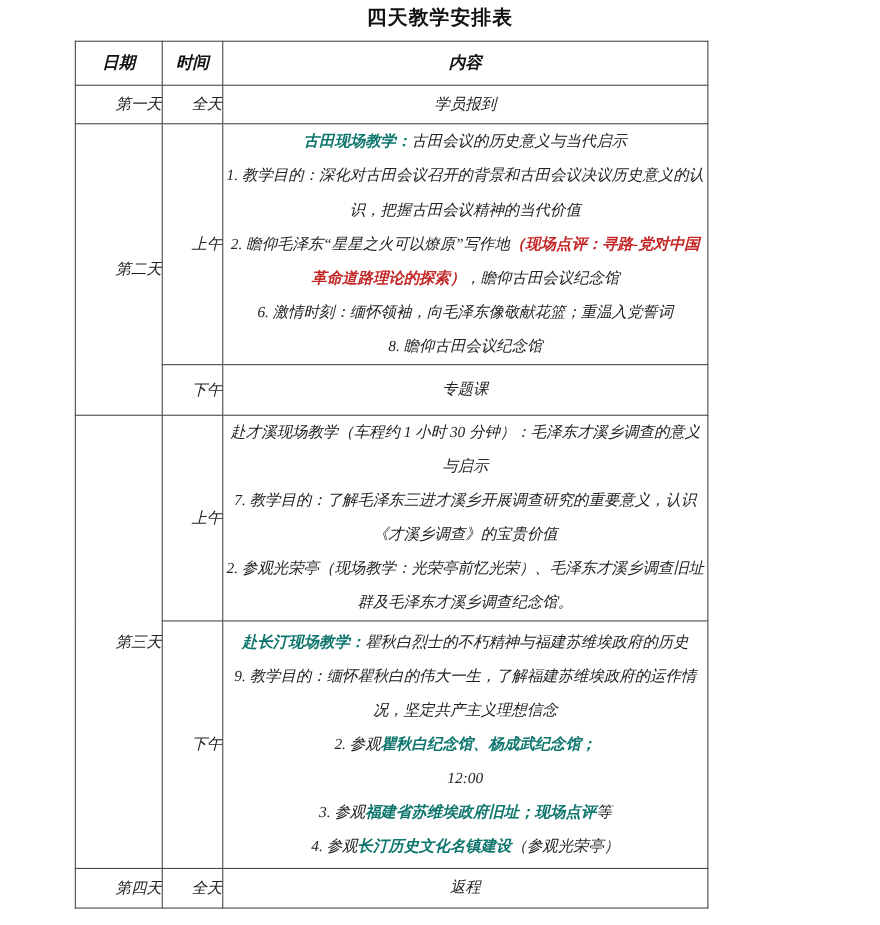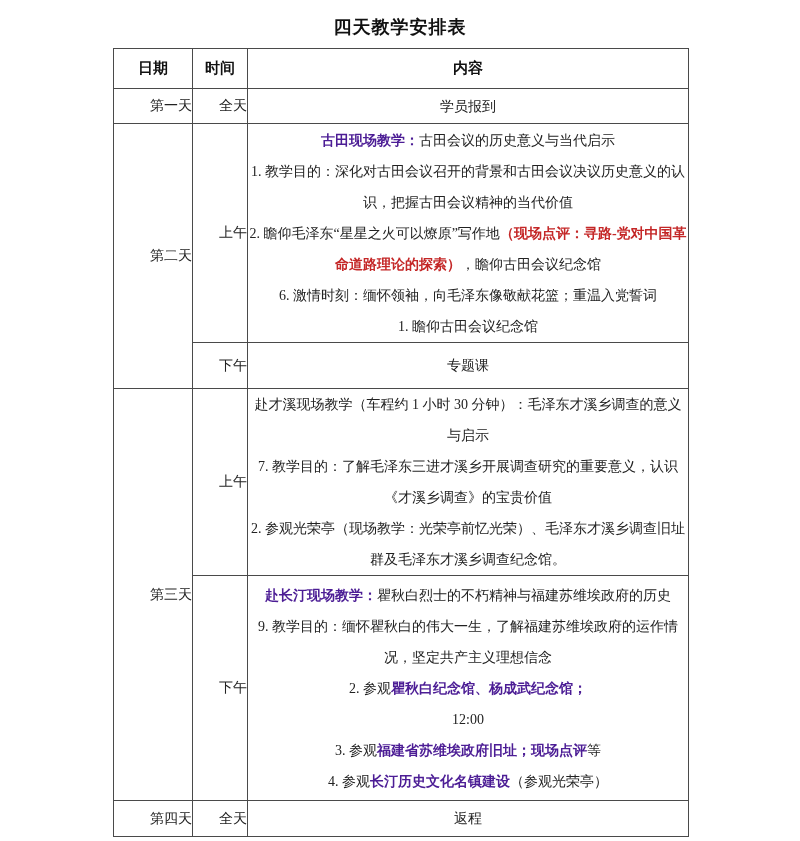--- a/index.html
+++ b/index.html
@@ -9,33 +9,34 @@
   }
   body {
     width: 800px;
     height: 841px;
     font-family: "Liberation Serif", "DejaVu Serif", serif;
     color: #1a1a1a;
     overflow: hidden;
   }
   .doc-title {
     margin: 0;
-    padding-top: 15px;
+    padding-top: 4px;
     text-align: center;
     font-size: 18px;
     font-weight: bold;
     color: #111;
     letter-spacing: 1px;
   }
   table.schedule {
     border-collapse: collapse;
     table-layout: fixed;
-    margin-left: 113px;
+    margin-left: 68px;
     margin-top: 9px;
     width: 575px;
+    font-style: italic;
   }
   table.schedule col.c-date { width: 79px; }
   table.schedule col.c-time { width: 55px; }
   table.schedule col.c-content { width: 441px; }
   table.schedule th,
   table.schedule td {
     border: 1px solid #4a4a4a;
     padding: 0;
     vertical-align: middle;
     font-size: 14px;
@@ -53,21 +54,21 @@
   }
   td.cell-content {
     text-align: center;
     padding: 2px 8px 2px 11px;
   }
   td.cell-content p {
     margin: 0;
     line-height: 31px;
     color: #222;
   }
-  td.cell-content span.b { font-weight: bold; color: #4c1d95; }
+  td.cell-content span.b { font-weight: bold; color: #0f766e; }
   tr.r-day1   { height: 35px; }
   tr.r-day2am { height: 219px; }
   tr.r-day2pm { height: 46px; }
   tr.r-day3am { height: 187px; }
   tr.r-day3pm { height: 225px; }
   tr.r-day4   { height: 36px; }
 </style>
 </head>
 <body>
 
@@ -95,21 +96,21 @@
         </td>
     </tr>
     <tr class="r-day2am">
       <td class="cell-day" rowspan="2">第二天</td>
       <td class="cell-time">上午</td>
       <td class="cell-content">
           <p><span class="b">古田现场教学：</span><span>古田会议的历史意义与当代启示</span></p>
           <p><span>1. 教学目的：深化对古田会议召开的背景和古田会议决议历史意义的认识，把握古田会议精神的当代价值</span></p>
           <p><span>2. 瞻仰毛泽东“星星之火可以燎原”写作地</span><span class="b" style="color: rgb(196, 39, 39);">（现场点评：寻路-党对中国革命道路理论的探索）</span><span>，瞻仰古田会议纪念馆</span></p>
           <p><span>6. 激情时刻：缅怀领袖，向毛泽东像敬献花篮；重温入党誓词</span></p>
-          <p><span>1. 瞻仰古田会议纪念馆</span></p>
+          <p><span>8. 瞻仰古田会议纪念馆</span></p>
         </td>
     </tr>
     <tr class="r-day2pm">
       <td class="cell-time">下午</td>
       <td class="cell-content">
           <p><span>专题课</span></p>
         </td>
     </tr>
     <tr class="r-day3am">
       <td class="cell-day" rowspan="2">第三天</td>

